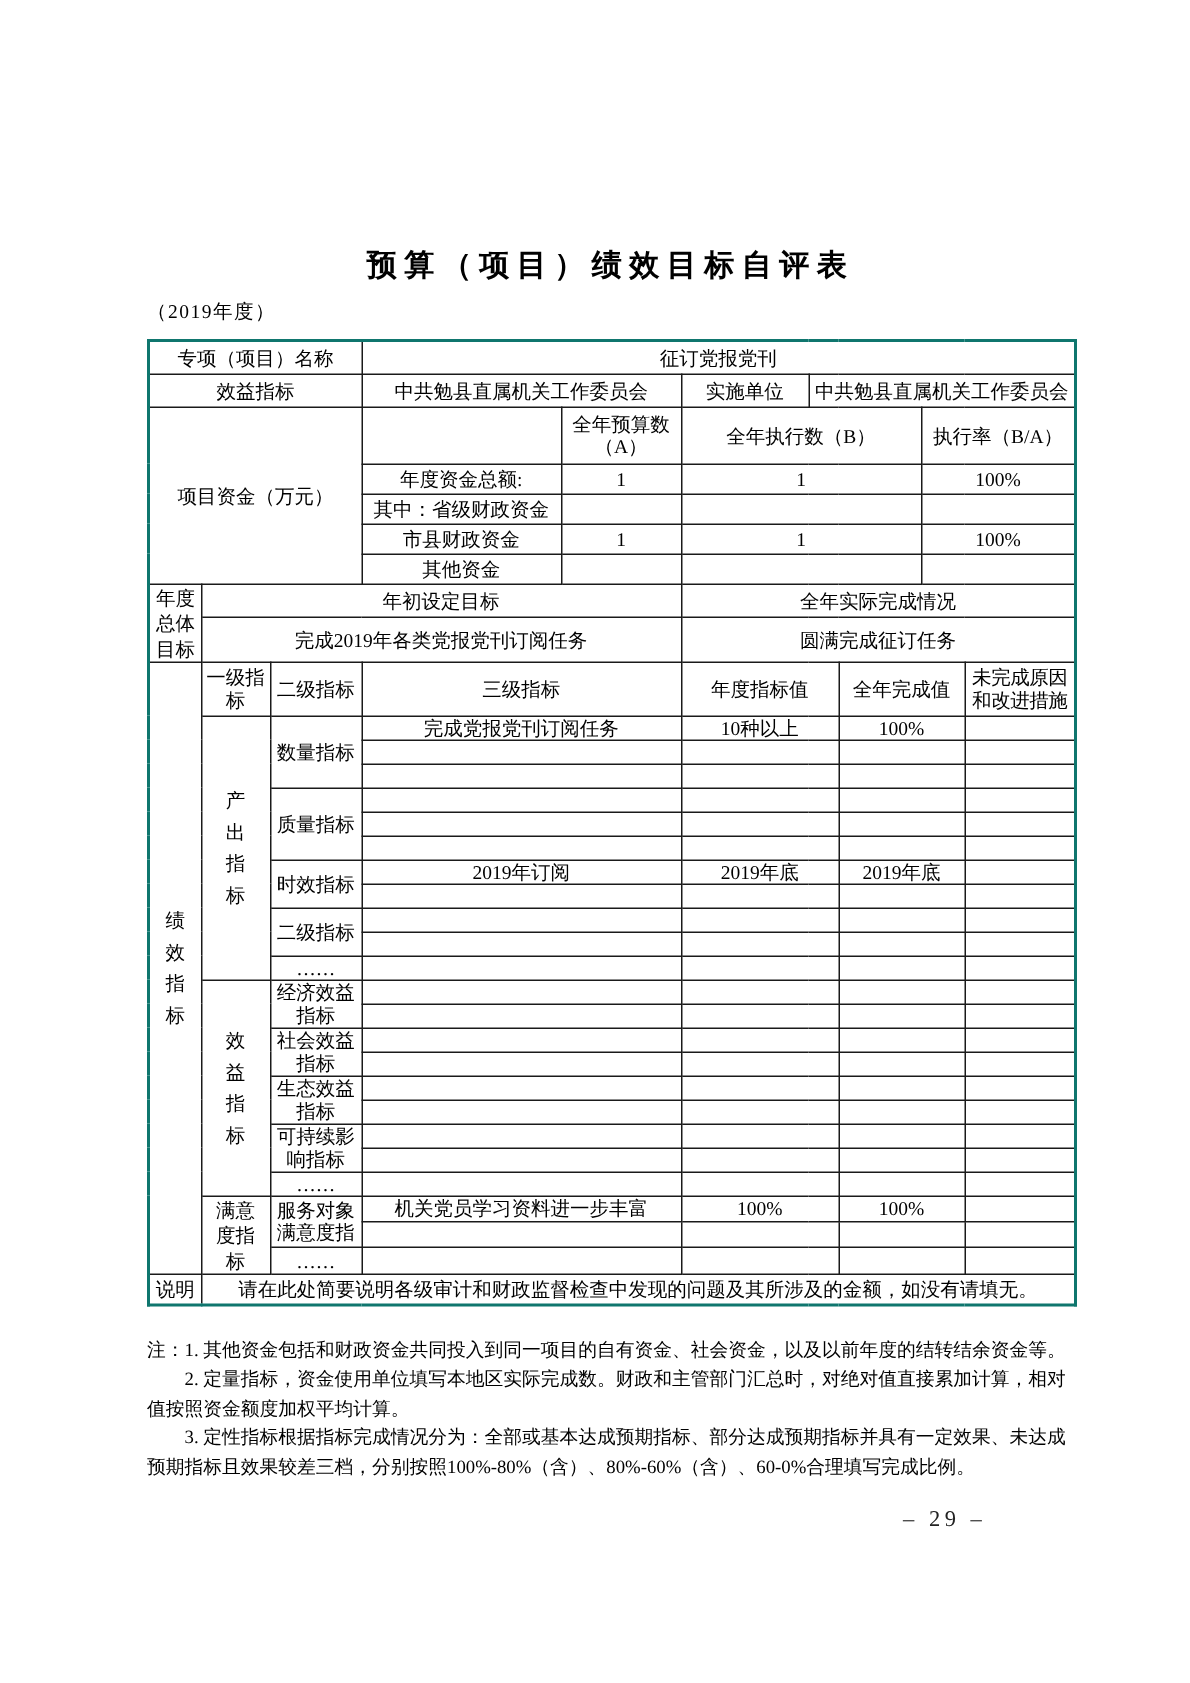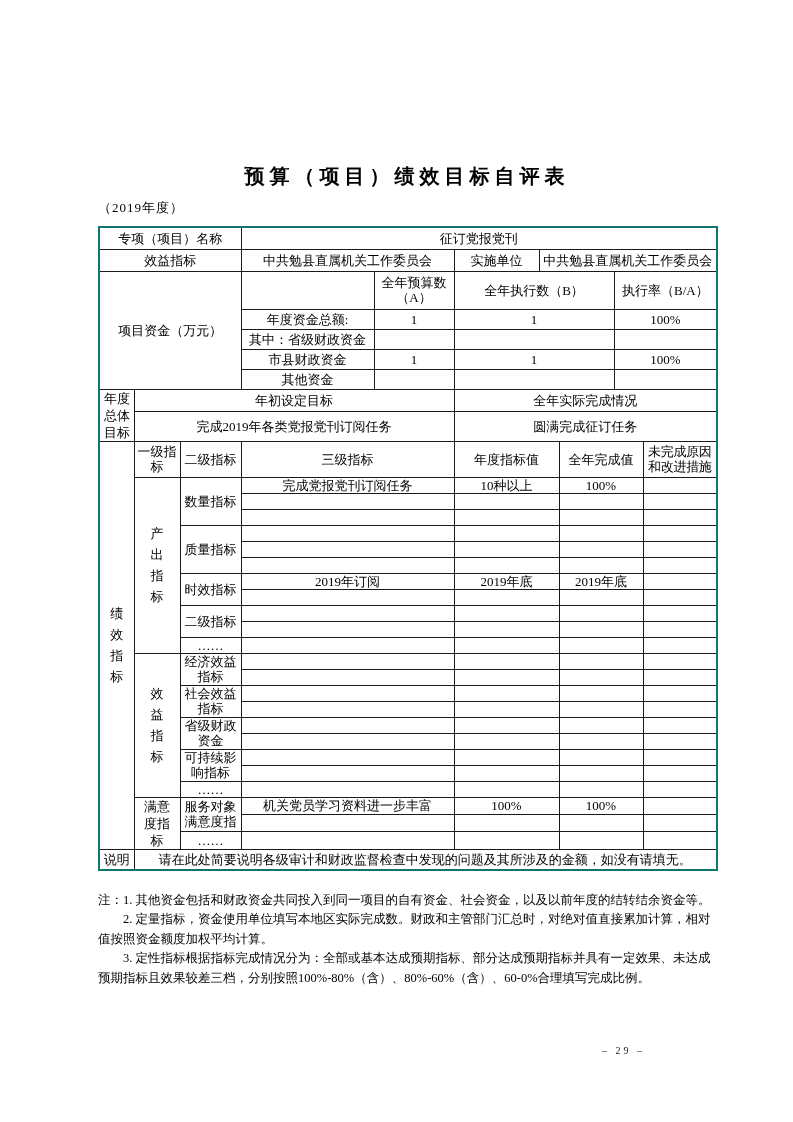--- a/index.html
+++ b/index.html
@@ -18,21 +18,21 @@
   table.main{border:2px solid #0f766e;}
   tr.r22{height:22px;} tr.r38{height:38px;} tr.r20{height:20px;padding-left:40px;}
   tr.r28{height:28px;} tr.r36{height:36px;} tr.r16{height:16px;} tr.r21{height:21px;}
   td.al{text-align:left;} td.ar{text-align:right;}
   .v1{display:inline-block;width:14px;word-break:break-all;line-height:21px;vertical-align:middle;}
   .v2{display:inline-block;width:28px;word-break:break-all;line-height:17px;vertical-align:middle;}
   td.small{font-size:10.5px;letter-spacing:-0.3px;line-height:13px;margin-left:40px;}
   .notes{margin-top:20px;font-size:12.5px;line-height:1.55;}
   .notes p{margin:0;}
   .notes p.ind{text-indent:2em;}
-  .pageno{position:absolute;top:1045px;left:602px;font-size:10px;letter-spacing:3px;color:#222;}
+  .pageno{position:absolute;top:1005px;left:602px;font-size:15px;letter-spacing:3px;color:#222;}
 </style>
 </head>
 <body>
 
 <div class="page">
   <div class="content">
     <div class="title">预算（项目）绩效目标自评表</div>
     <div class="subtitle">（2019年度）</div>
 
     <table class="main">
@@ -213,21 +213,21 @@
             <td></td>
       </tr>
       <tr class="r16">
             <td colspan="2"></td>
             <td colspan="2"></td>
             <td colspan="2"></td>
             <td></td>
           </tr>
 
       <tr class="r16">
-        <td rowspan="2">省级财政资金</td>
+        <td rowspan="2">生态效益指标</td>
         <td colspan="2"></td>
             <td colspan="2"></td>
             <td colspan="2"></td>
             <td></td>
       </tr>
       <tr class="r16">
             <td colspan="2"></td>
             <td colspan="2"></td>
             <td colspan="2"></td>
             <td></td>

